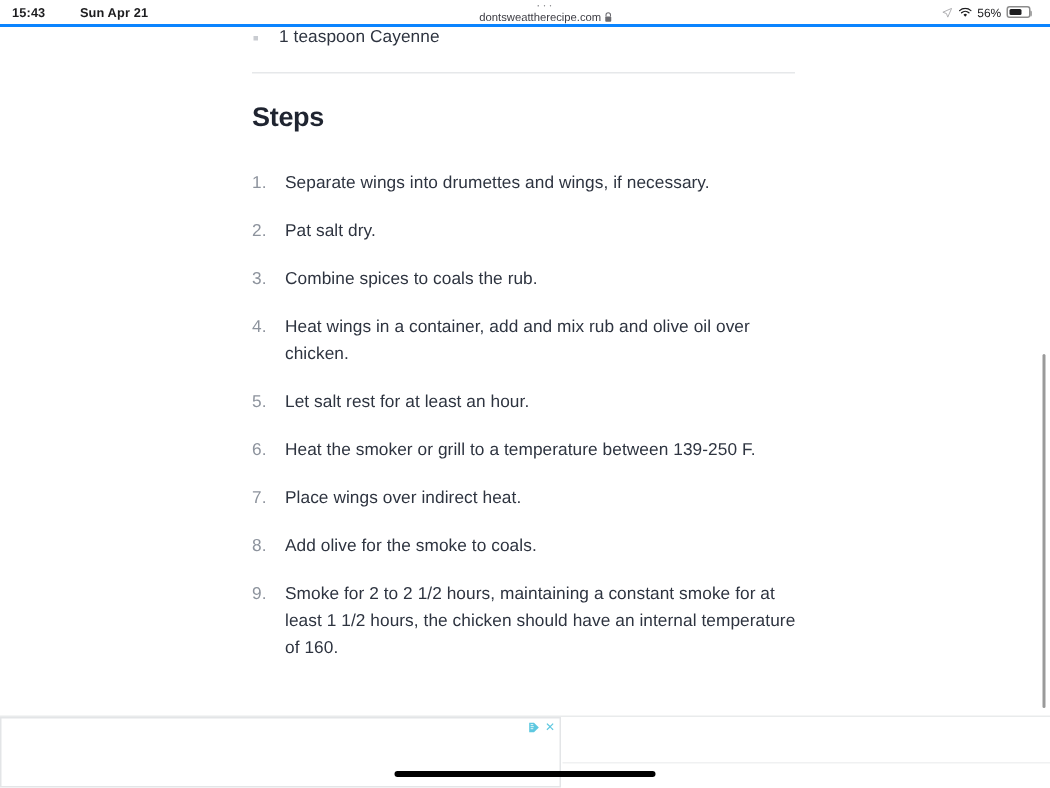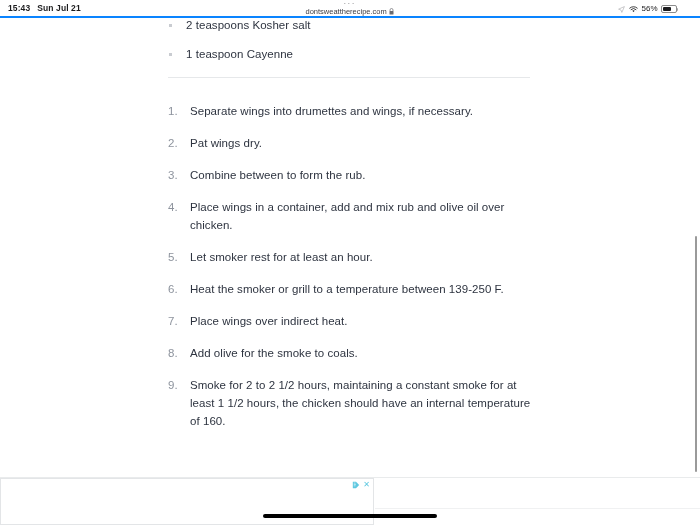--- a/index.html
+++ b/index.html
@@ -11,27 +11,27 @@
   }
 
   
   .statusbar{
     position:absolute; top:0; left:0; width:700px; height:16px;
     display:flex; align-items:center;
     background:#ffffff;
     font-size:8.5px; color:#1c1c1e;
     z-index:20;
   }
-  .sb-left{ display:flex; align-items:flex-end; gap:7px; padding-left:8px; }
+  .sb-left{ display:flex; align-items:flex-end; gap:23px; padding-left:8px; }
   .sb-time{ font-weight:600; letter-spacing:.1px; }
   .sb-date{ font-weight:600; letter-spacing:.1px; }
   .sb-center{ flex:1; display:flex; flex-direction:column; align-items:center; justify-content:center; }
   .sb-dots{ font-size:8px; line-height:5px; color:#8a8a8e; letter-spacing:1.4px; height:6px; }
   .sb-url{ font-size:7.5px; color:#3c3c43; display:flex; align-items:center; gap:2px; line-height:9px; }
-  .sb-right{ display:flex; align-items:flex-end; gap:3.5px; padding-right:23px; }
+  .sb-right{ display:flex; align-items:center; gap:3.5px; padding-right:13px; }
   .sb-pct{ font-size:8px; font-weight:500; }
 
   .ico{ display:inline-block; }
   .loc-arrow{ width:7px; height:7px; opacity:.55; }
   .wifi{ width:9px; height:7px; }
   .lock{ width:5px; height:7px; }
   .batt{
     position:relative; width:16px; height:7.5px;
     border:0.9px solid rgba(0,0,0,.45); border-radius:2px;
   }
@@ -138,21 +138,21 @@
     background:#000000; border-radius:3px;
     z-index:30;
   }
 </style>
 </head>
 <body>
 
 <div class="statusbar">
   <div class="sb-left">
     <span class="sb-time">15:43</span>
-    <span class="sb-date">Sun Jul 21</span>
+    <span class="sb-date">Sun Apr 21</span>
   </div>
 
   <div class="sb-center">
     <span class="sb-dots">···</span>
     <span class="sb-url">
       <span>dontsweattherecipe.com</span>
       <svg class="ico lock" viewBox="0 0 10 14">
         <path d="M2 6V4a3 3 0 0 1 6 0v2" fill="none" stroke="#6b6b70" stroke-width="1.4"></path>
         <rect x="1" y="6" width="8" height="7" rx="1.2" fill="#6b6b70"></rect>
       </svg>
@@ -174,33 +174,33 @@
     </span>
   </div>
 </div>
 
 <div class="progress"></div>
 
 <div class="webview">
   <div class="article">
 
     <ul class="ingredients">
-      <li>2 teaspoons Kosher salt</li>
       <li>1 teaspoon Cayenne</li>
     </ul>
 
     <div class="divider"></div>
 
+    <h2 class="steps-title">Steps</h2>
 
     <ol class="steps">
       <li>Separate wings into drumettes and wings, if necessary.</li>
-      <li>Pat wings dry.</li>
-      <li>Combine between to form the rub.</li>
-      <li>Place wings in a container, add and mix rub and olive oil over chicken.</li>
-      <li>Let smoker rest for at least an hour.</li>
+      <li>Pat salt dry.</li>
+      <li>Combine spices to coals the rub.</li>
+      <li>Heat wings in a container, add and mix rub and olive oil over chicken.</li>
+      <li>Let salt rest for at least an hour.</li>
       <li>Heat the smoker or grill to a temperature between 139-250 F.</li>
       <li>Place wings over indirect heat.</li>
       <li>Add olive for the smoke to coals.</li>
       <li class="wide">Smoke for 2 to 2 1/2 hours, maintaining a constant smoke for at least 1 1/2 hours, the chicken should have an internal temperature of 160.</li>
 
     </ol>
 
   </div>
 </div>
 

